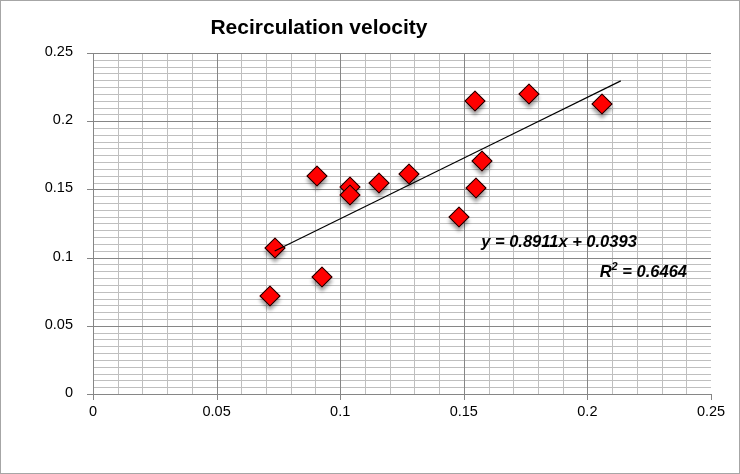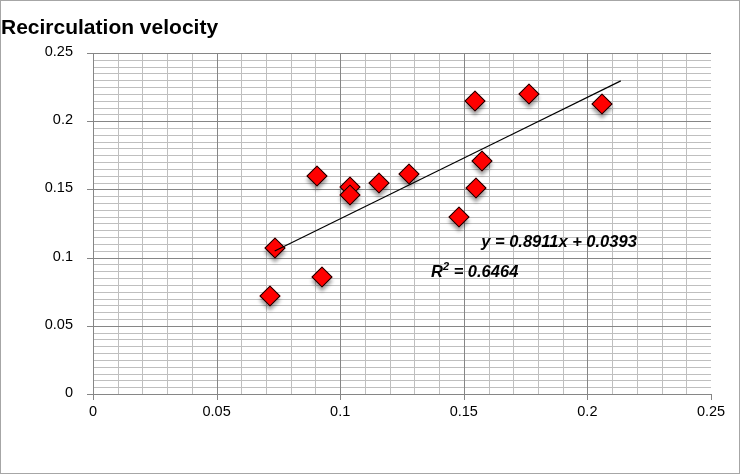--- a/index.html
+++ b/index.html
@@ -15,20 +15,21 @@
     border: 1px solid #a6a6a6;
     box-sizing: border-box;
     overflow: hidden;
     font-family: "Liberation Sans", sans-serif;
   }
   #chart-title {
     position: absolute;
     left: 0;
     top: 14px;
     width: 636px;
+    text-align: center;
     font-size: 21px;
     font-weight: bold;
     color: #000000;
     letter-spacing: 0px;
   }
   
   #plot-area {
     position: absolute;
     left: 92px;
     top: 52px;
@@ -108,21 +109,21 @@
     left: 430px;
     top: 228px;
     width: 256px;
     text-align: center;
     font-size: 16.5px;
     font-weight: bold;
     color: #000000;
     line-height: 25px;
     font-style: italic;
   }
-  #eq-r2 { text-align: left; }
+  #eq-r2 { text-align: right; }
   sup { font-size: 11px; vertical-align: super; }
 </style>
 </head>
 <body>
 
 <div id="chart-root">
 
   <div id="chart-title">Recirculation velocity</div>
 
   <div id="plot-area">

